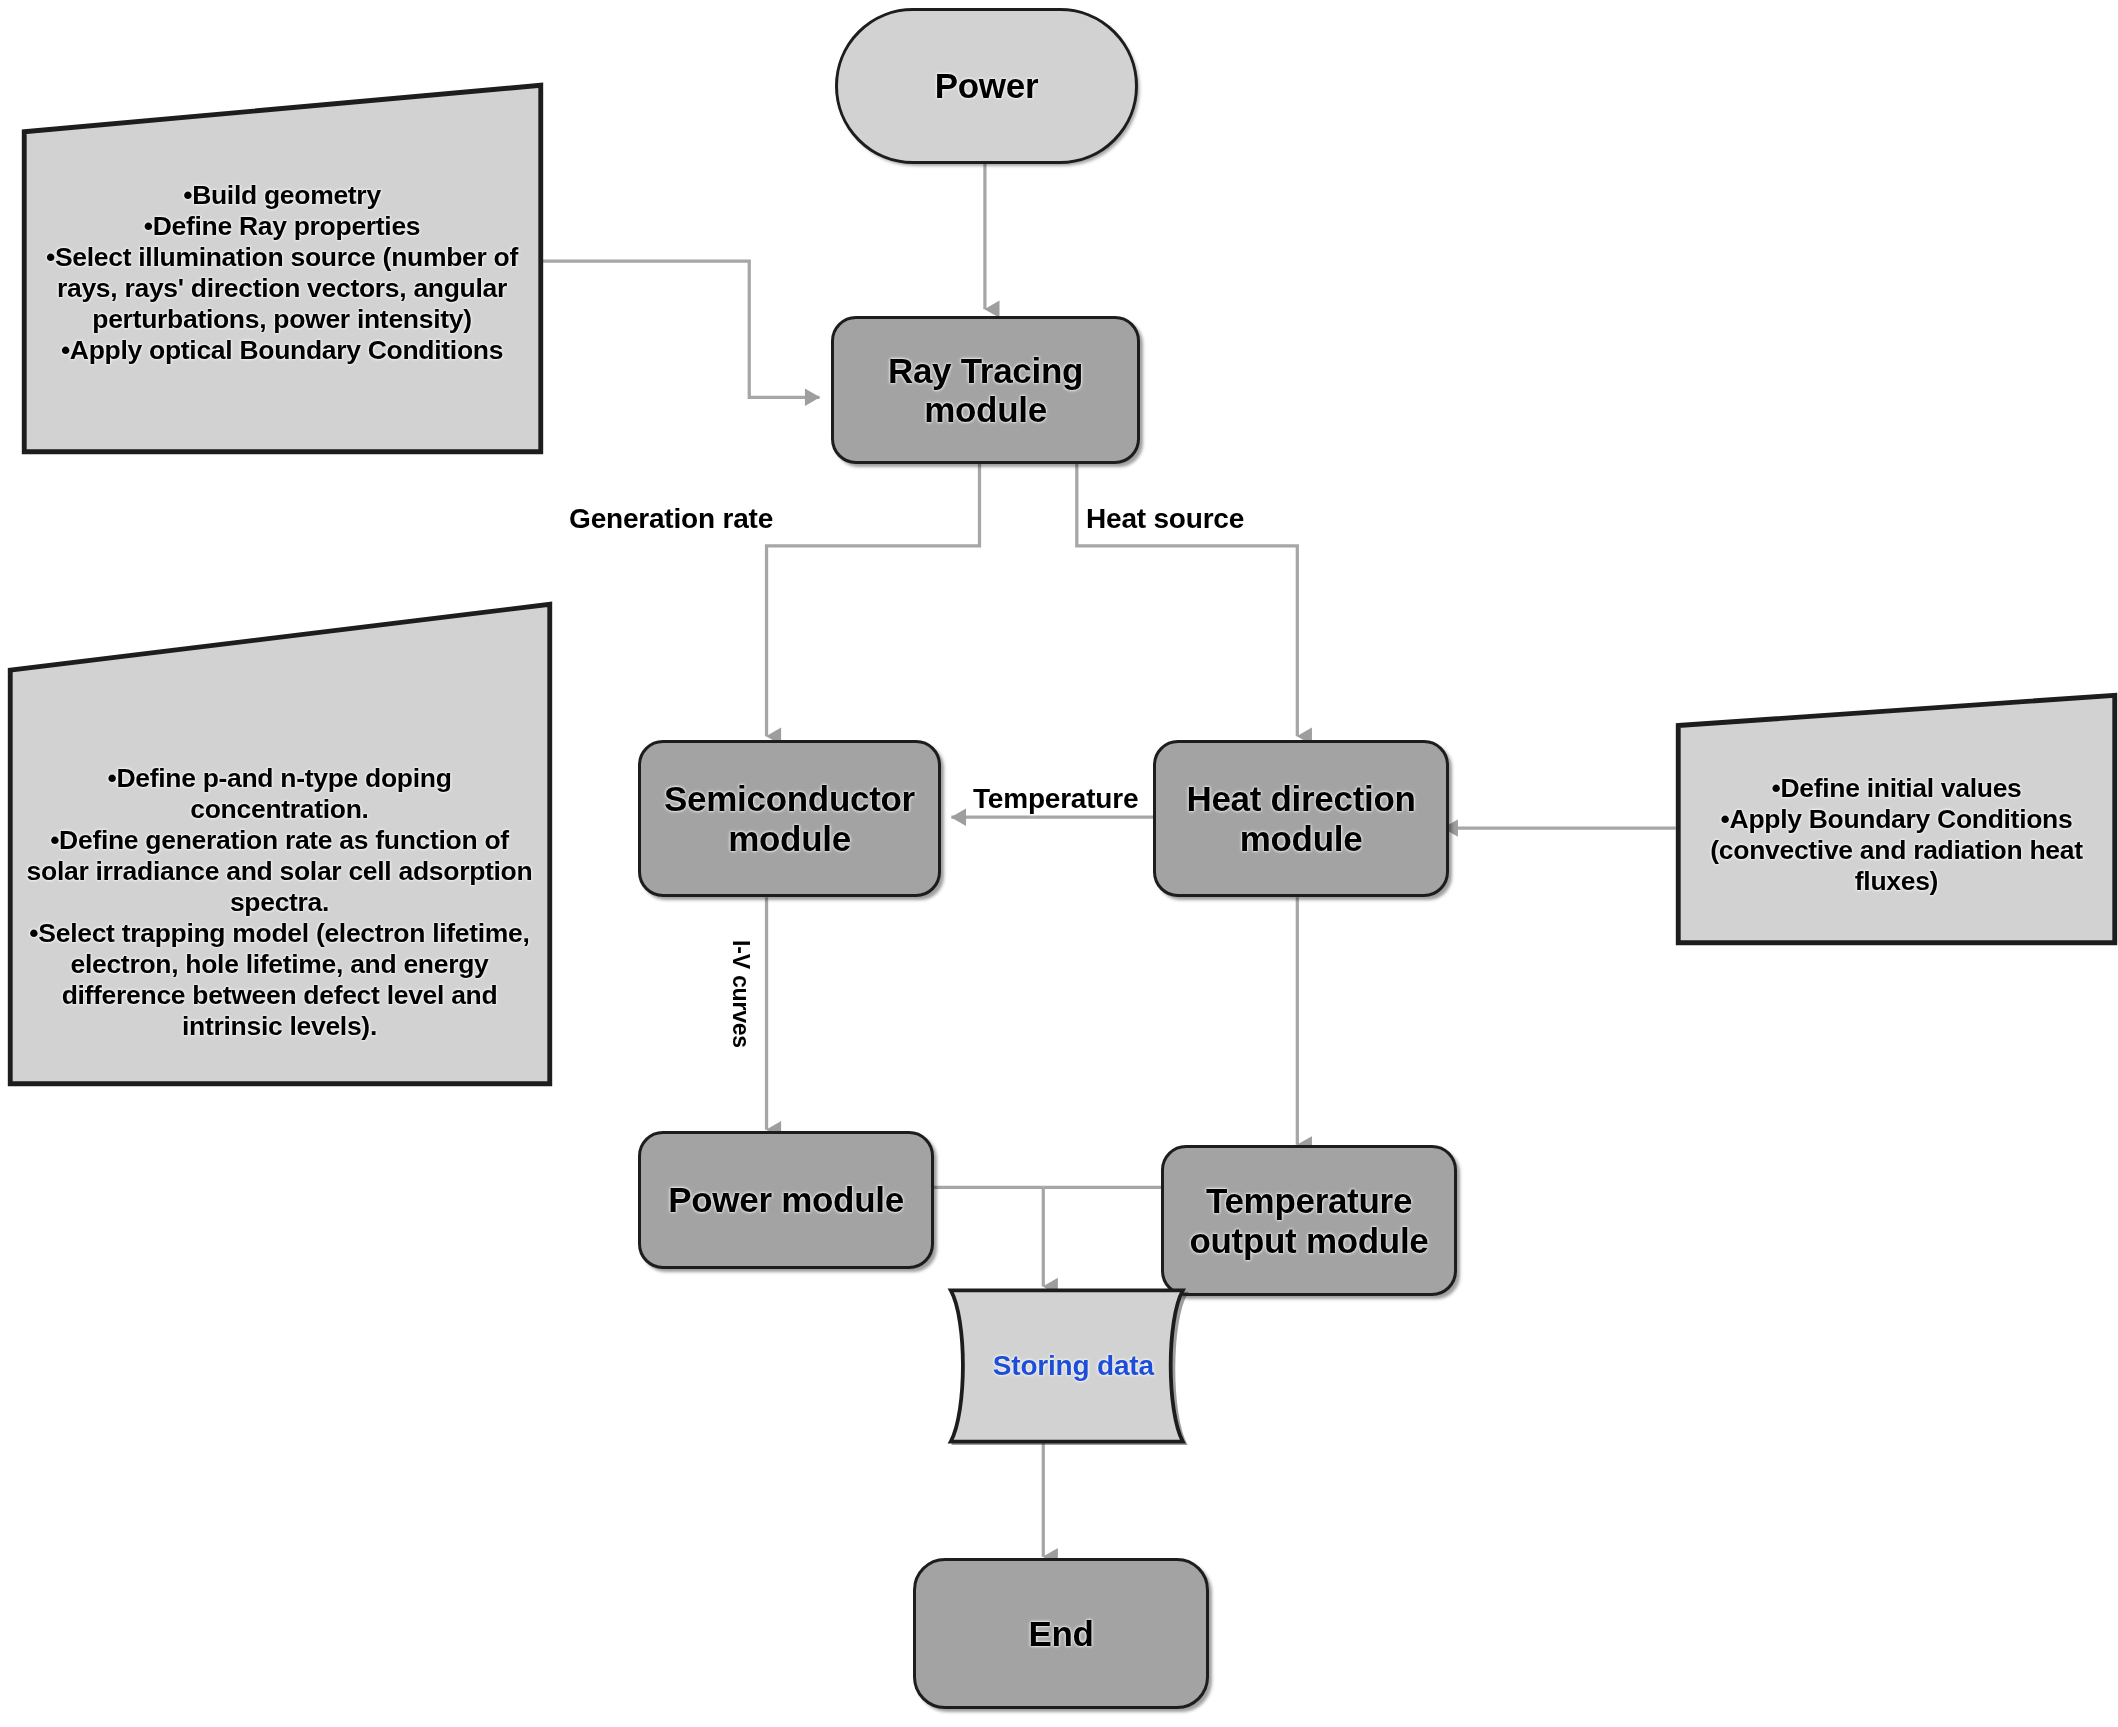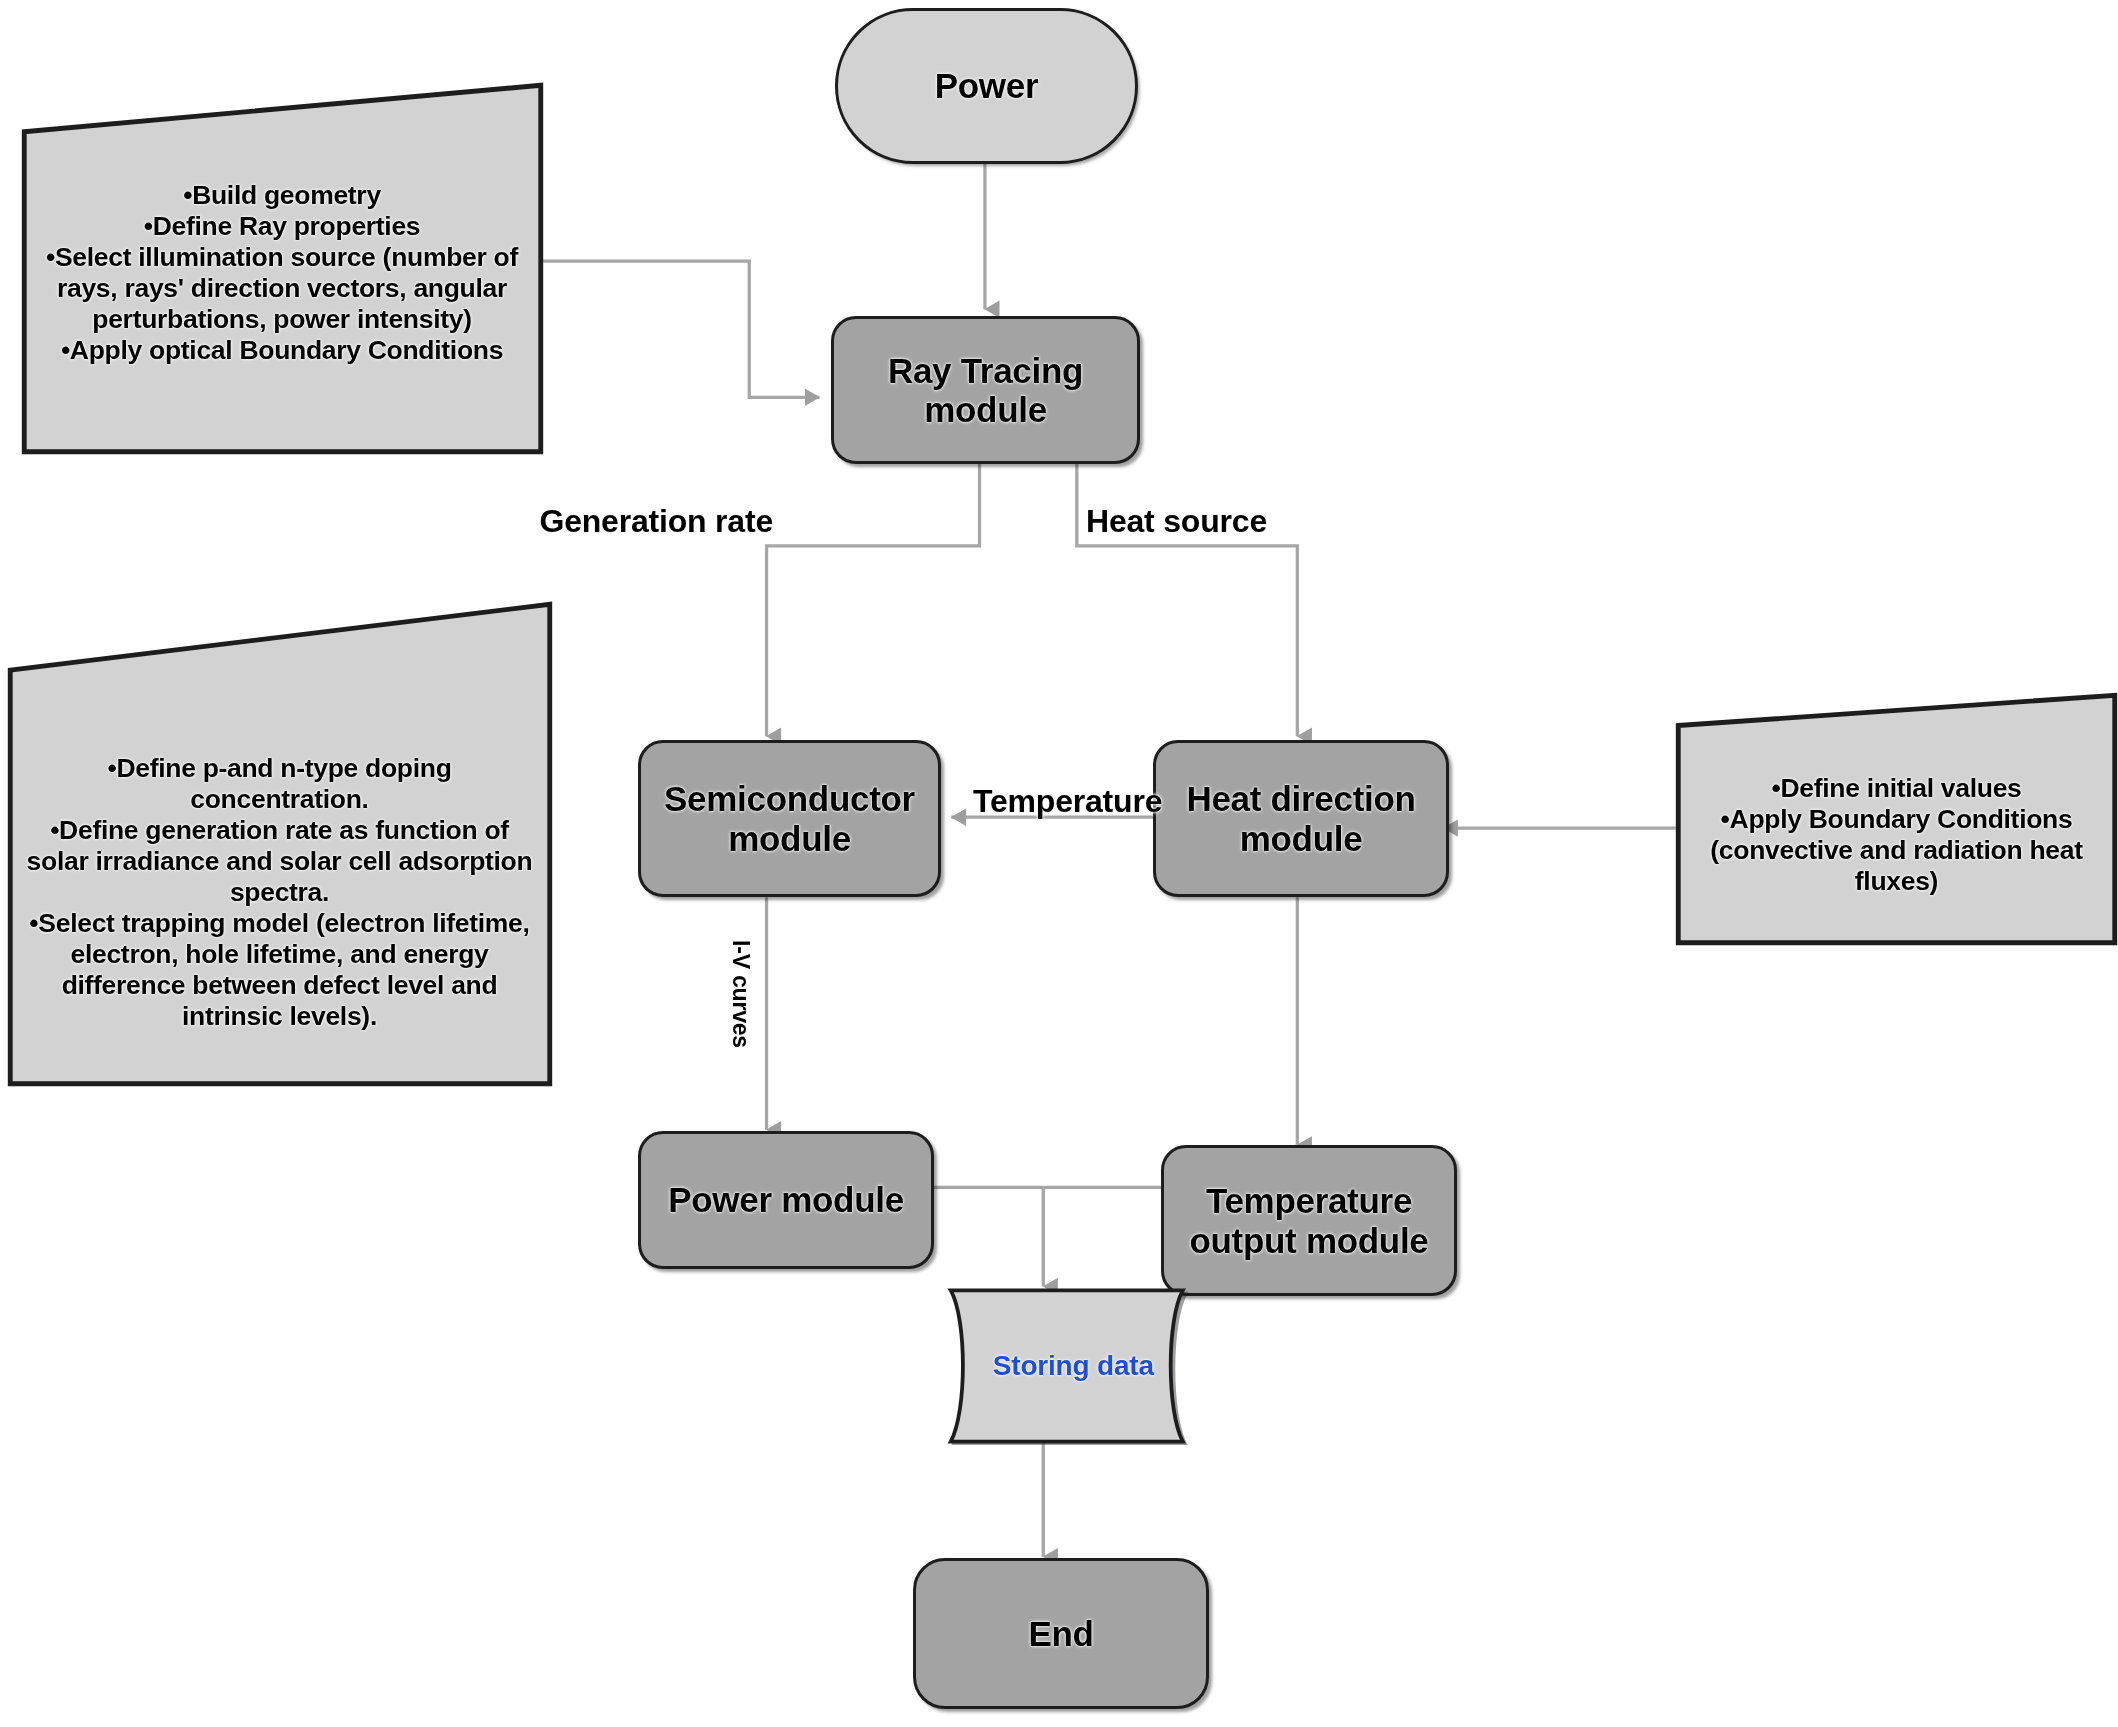--- a/index.html
+++ b/index.html
@@ -87,21 +87,21 @@
     white-space: pre-line;
     padding: 0 14px;
     box-sizing: border-box;
   }
 
   
   .elabel {
     position: absolute;
     color: #000000;
     font-weight: bold;
-    font-size: 32px;
+    font-size: 28px;
     letter-spacing: -0.2px;
     white-space: nowrap;
     text-shadow: 0 0 4.3px #ffffff, 0 0 2.7px #ffffff, 0 0 1.6px #ffffff;
     z-index: 5;
   }
   .elabel.vert {
     transform: rotate(90deg);
     transform-origin: left top;
   }
 </style>
@@ -205,21 +205,21 @@
       <div class="notetext" style="top:98px;">•Build geometry
 •Define Ray properties
 •Select illumination source (number of rays, rays' direction vectors, angular perturbations, power intensity)
 •Apply optical Boundary Conditions</div>
     </div>
 
     <div class="note" style="left:6.5px; top:601px; width:546px; height:486px;">
       <svg viewBox="0 0 1010 900" preserveAspectRatio="none">
         <polygon points="6,128 1004,6 1004,894 6,894" fill="#d2d2d2" stroke="#1d1d1d" stroke-width="9"></polygon>
       </svg>
-      <div class="notetext" style="top:152px;">•Define p-and n-type doping concentration.
+      <div class="notetext" style="top:162px;">•Define p-and n-type doping concentration.
 •Define generation rate as function of solar irradiance and solar cell adsorption spectra.
 •Select trapping model (electron lifetime, electron, hole lifetime, and energy difference between defect level and intrinsic levels).</div>
     </div>
 
     <div class="note" style="left:1675px; top:692px; width:443px; height:254px;">
       <svg viewBox="0 0 820 470" preserveAspectRatio="none">
         <polygon points="6,62 814,6 814,464 6,464" fill="#d2d2d2" stroke="#1d1d1d" stroke-width="9"></polygon>
       </svg>
       <div class="notetext" style="top:81px;">•Define initial values
 •Apply Boundary Conditions (convective and radiation heat fluxes)</div>

